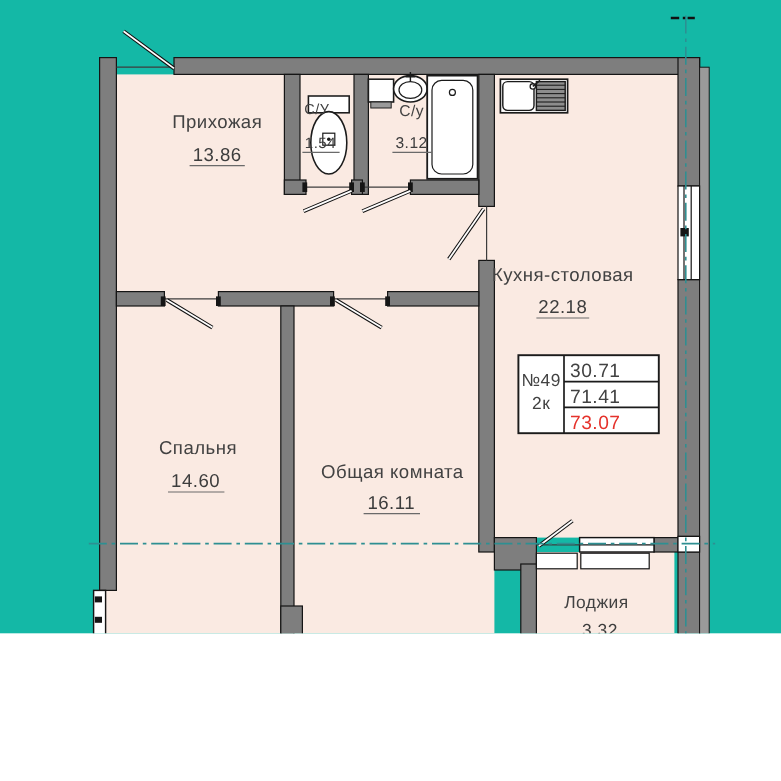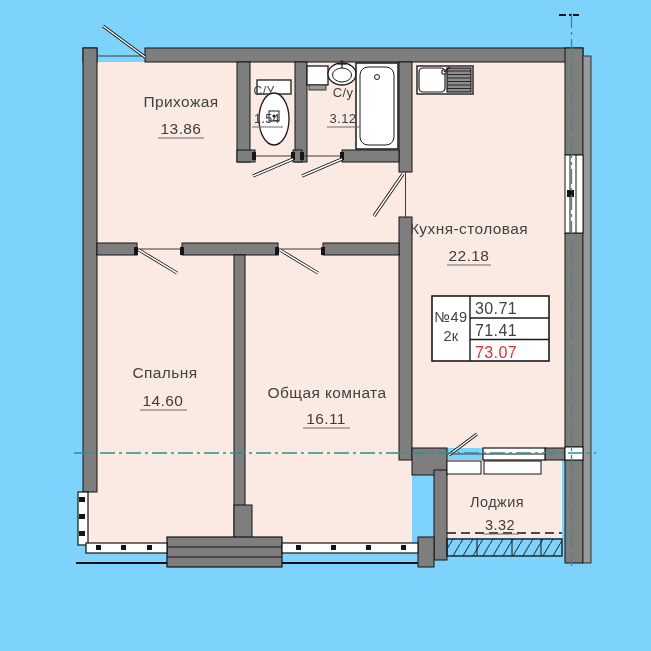--- a/index.html
+++ b/index.html
@@ -1,16 +1,16 @@
 <!DOCTYPE html>
 <html><head>
 <meta charset="utf-8">
 <style>
   html,body{margin:0;padding:0;background:#ffffff;}
-  .stage{position:relative;width:651px;height:651px;background:#7dd3fc;overflow:hidden;}
+  .stage{position:relative;width:651px;height:528px;background:#14b8a6;overflow:hidden;}
   svg{display:block;}
   text{font-family:"Liberation Sans","DejaVu Sans",sans-serif;fill:#424242;letter-spacing:.4px;}
   .area-num{fill:#3d3d3d;}
   .red-num{fill:#e5322b;}
 </style>
 </head>
 <body>
 
 <div class="stage">
 <svg width="651" height="651" viewBox="0 0 651 651">

